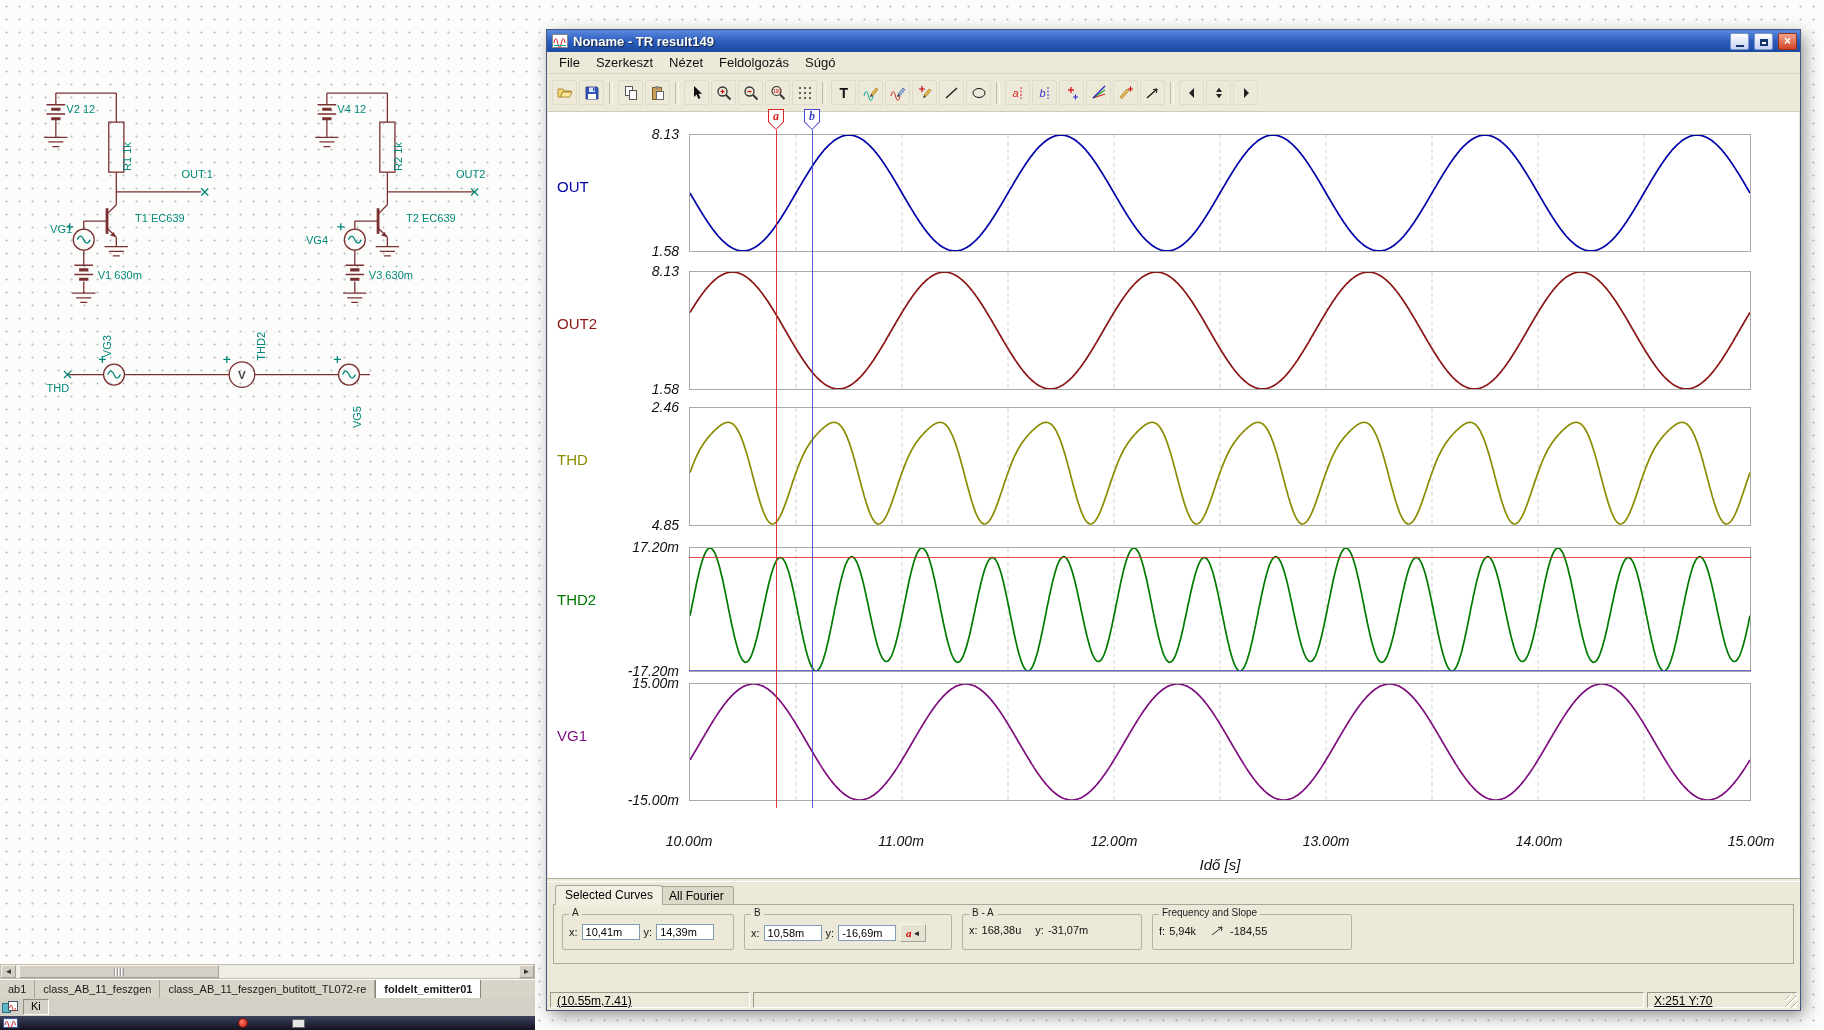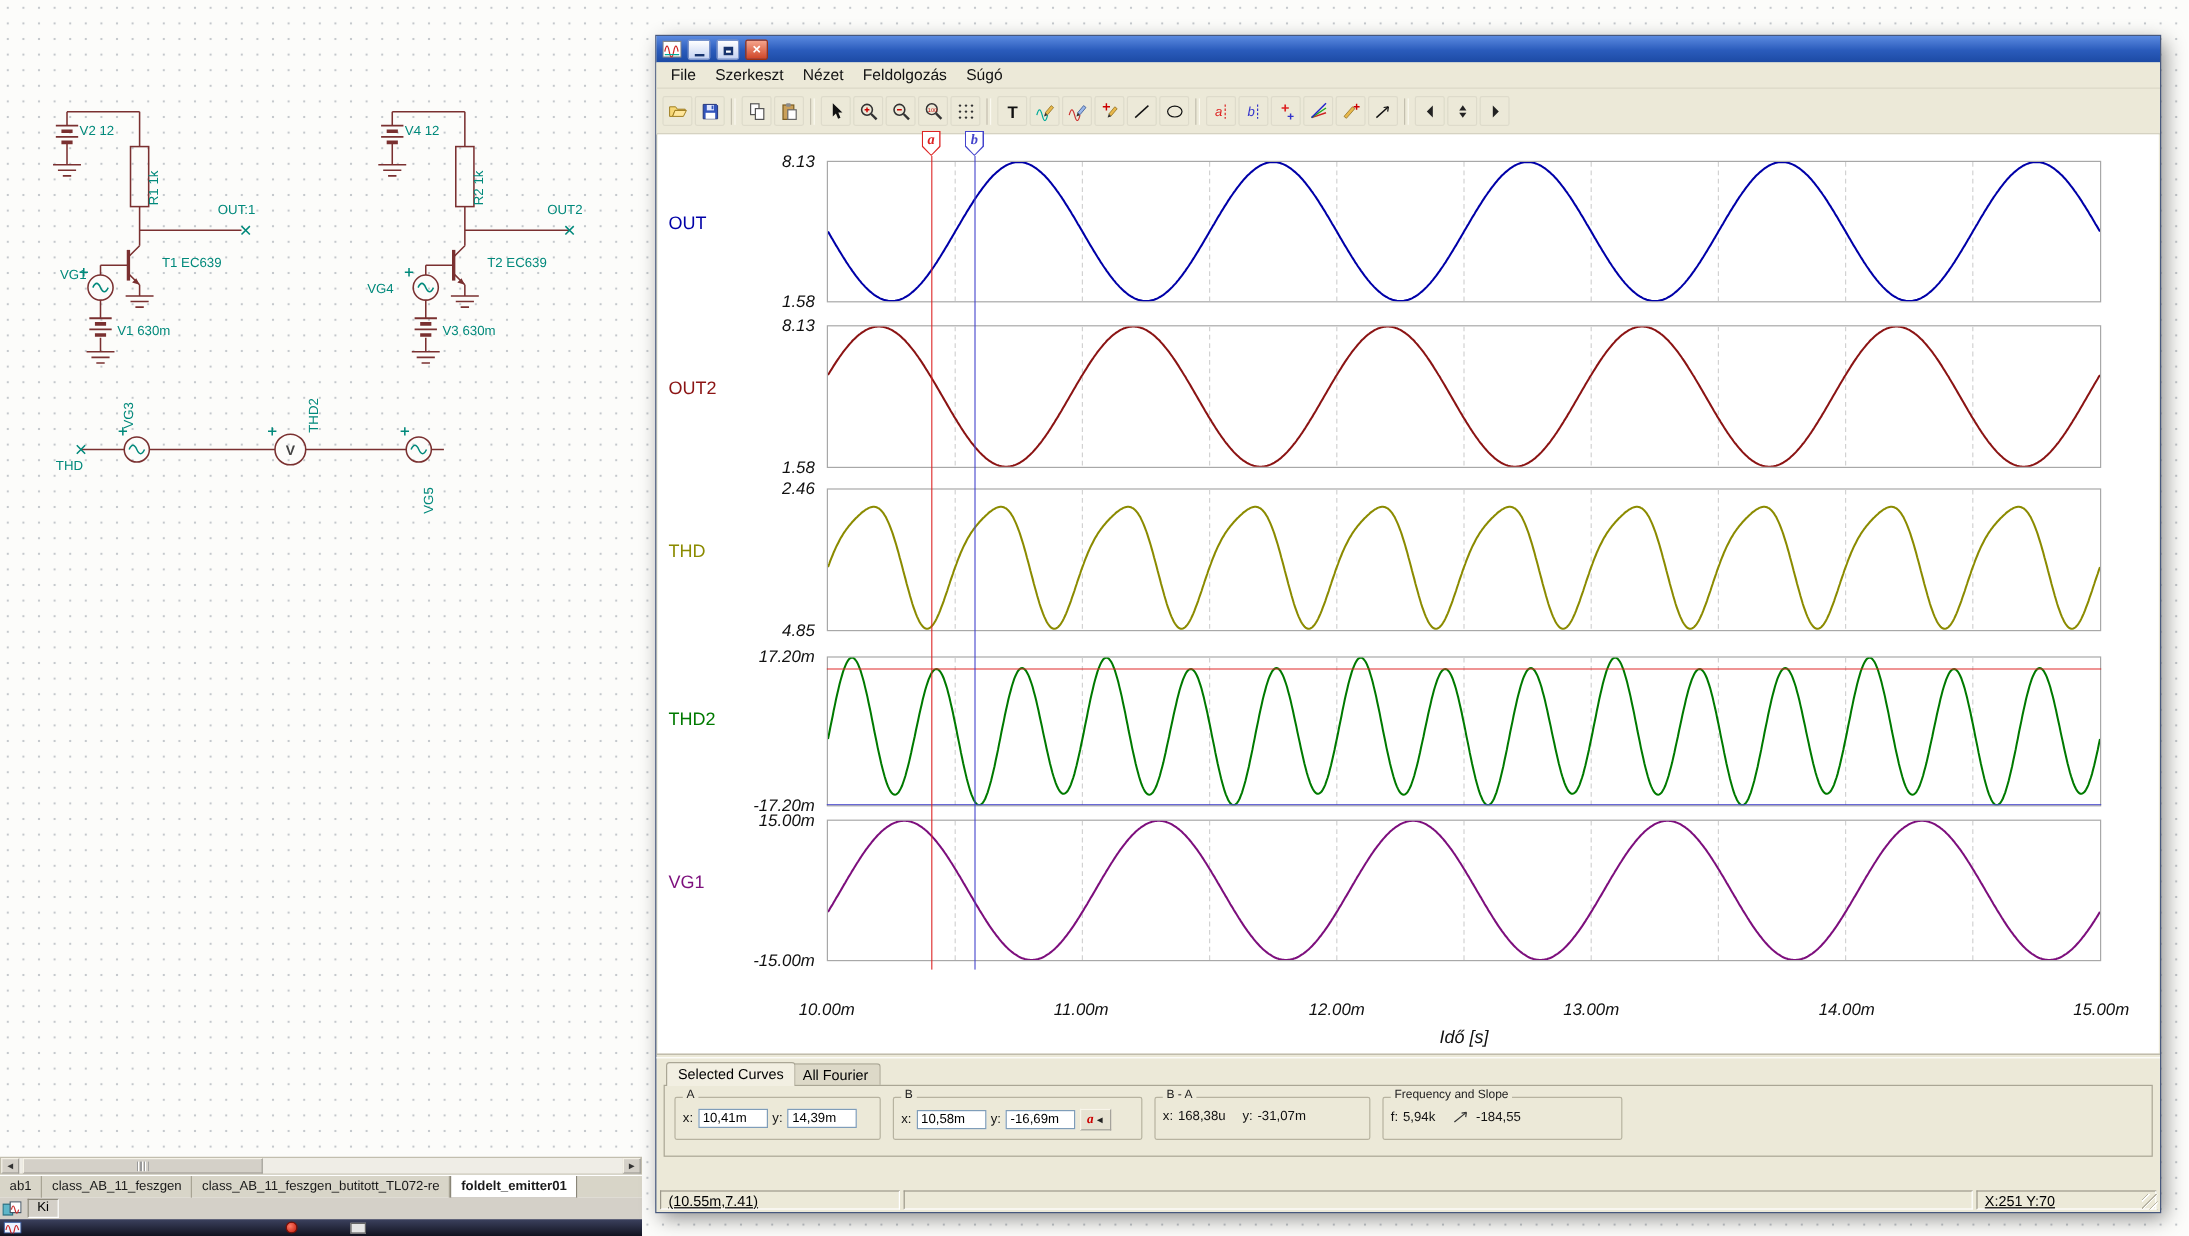--- a/index.html
+++ b/index.html
@@ -201,20 +201,21 @@
   </div>
 
   <div class="tr-window">
 
     <div class="titlebar">
       <svg width="16" height="16" viewBox="0 0 16 16">
         <rect x="0.5" y="1.5" width="15" height="13" fill="#fff" stroke="#888"></rect>
         <path d="M2 10c1.2-6 2.5-6 3.7 0s2.5 6 3.7 0 2.5-6 3.7 0" stroke="#c22" fill="none"></path>
         <path d="M2 12.5h12" stroke="#0a9"></path>
       </svg>
+      <span class="ttext">Noname - TR result149</span>
       <button class="cap-btn">
           <span class="glyph-min"></span>
         </button>
       <button class="cap-btn">
           <span class="glyph-max"></span>
         </button>
       <button class="cap-btn close">×</button>
     </div>
 
     <div class="menubar">

